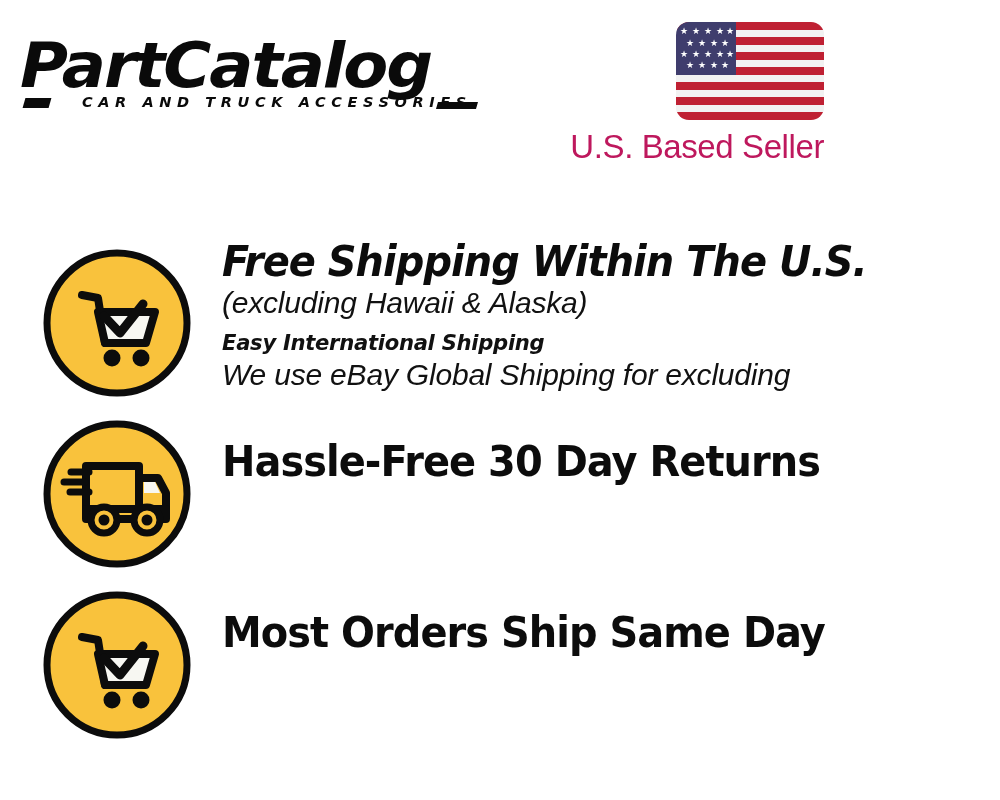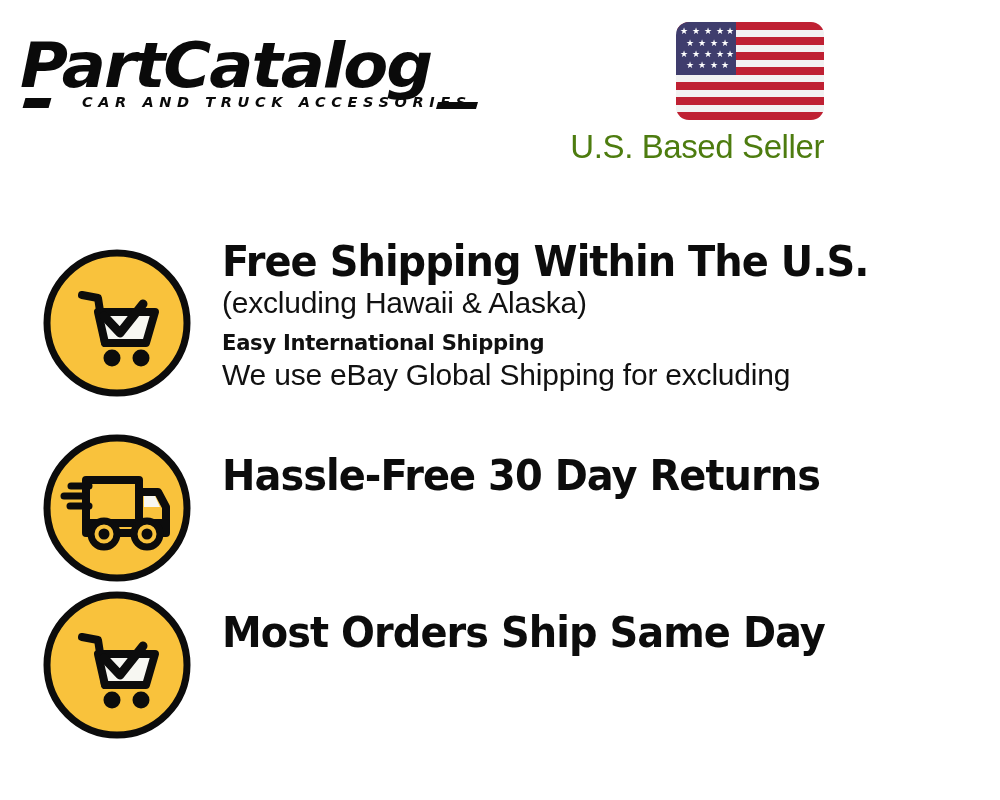--- a/index.html
+++ b/index.html
@@ -109,40 +109,40 @@
     font-size: 9px;
     line-height: 9px;
     font-family: "DejaVu Sans", sans-serif;
   }
   #seller-label {
     font-family: "Liberation Sans", sans-serif;
     font-weight: 400;
     font-size: 33px;
     line-height: 38px;
     letter-spacing: -0.4px;
-    color: #4d7c0f;
+    color: #be185d;
     margin-top: 4px;
     white-space: nowrap;
   }
 
   
   #features {
     position: absolute;
     left: 0;
     top: 230px;
     width: 1000px;
   }
   .feature-row {
     position: absolute;
     left: 0;
     width: 1000px;
     height: 171px;
   }
-  #feature-row-0 { top: 0px; }
-  #feature-row-1 { top: 185px; }
+  #feature-row-0 { top: 0px; font-style: italic; }
+  #feature-row-1 { top: 171px; }
   #feature-row-2 { top: 342px; }
 
   .feature-icon {
     position: absolute;
     left: 42px;
     top: 18px;
     width: 150px;
     height: 150px;
   }
   .feature-icon svg { display: block; }

